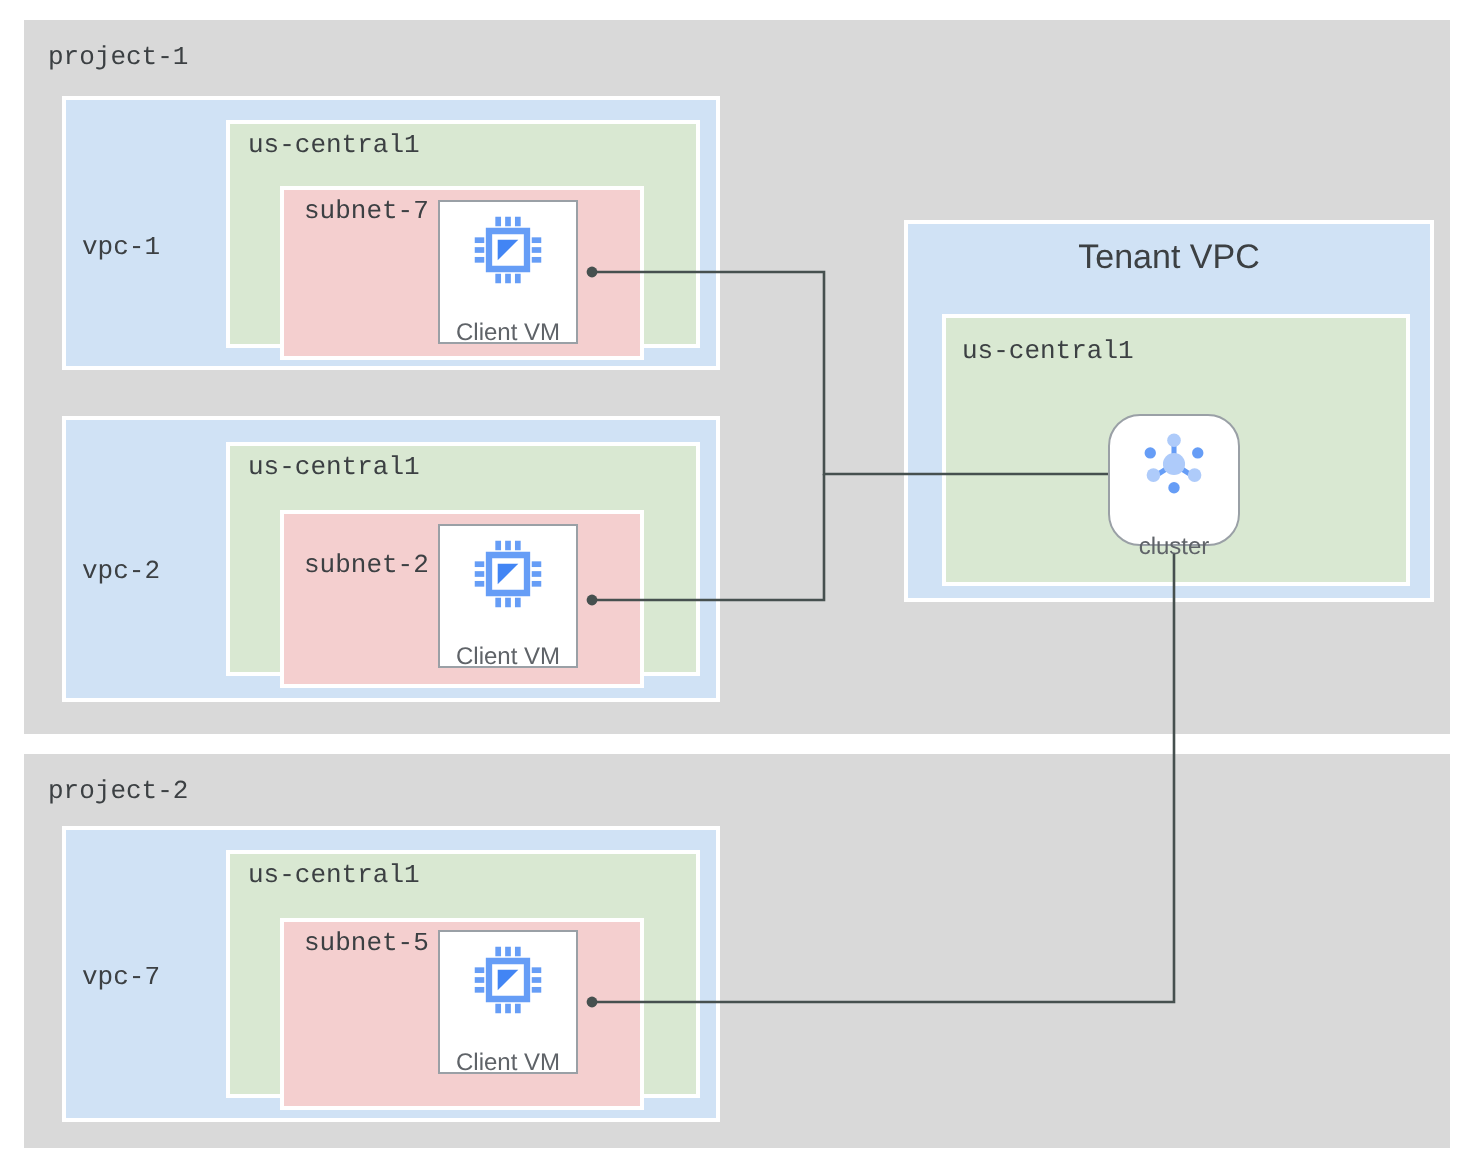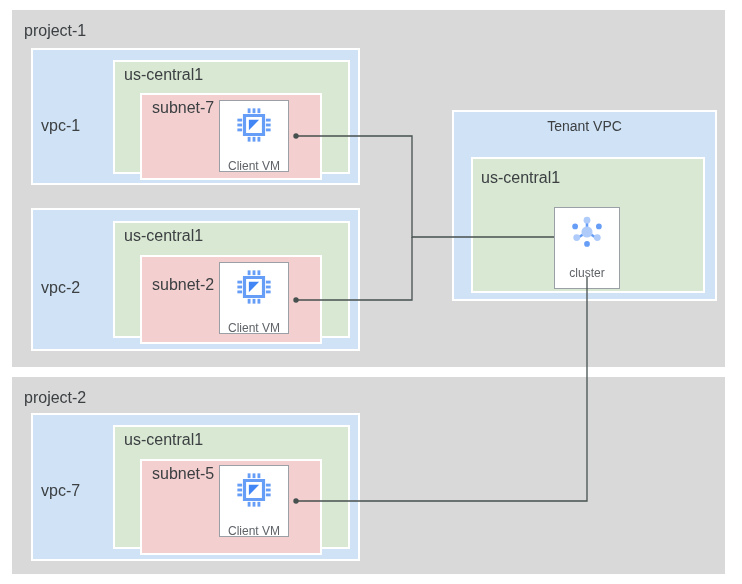--- a/index.html
+++ b/index.html
@@ -35,29 +35,30 @@
     border: 2px solid #ffffff;
   }
   .subnet-box {
     background: #f4cfcf;
     border: 2px solid #ffffff;
   }
 
   
   .label {
     position: absolute;
-    font-size: 16px;
+    font-size: 13px;
     color: #3c4043;
     white-space: nowrap;
     line-height: 1.35;
+    font-family: Liberation Mono, monospace;
   }
   .label-center {
     text-align: center;
     color: #3c4043;
-    font-size: 14px;
+    font-size: 17px;
     line-height: 1.4;
   }
 
   
   .node-card {
     position: absolute;
     box-sizing: border-box;
     background: #ffffff;
     border: 1px solid #9aa0a6;
     display: flex;
@@ -205,21 +206,21 @@
     </span>
     <span class="node-label">Client VM</span>
   </div>
 
   <div class="box vpc-box" style="left:452px; top:110px; width:265px; height:191px;"></div>
   <div class="label-center" style="position:absolute; left:452px; top:117px; width:265px;">Tenant VPC</div>
 
   <div class="box region-box" style="left:471px; top:157px; width:234px; height:136px;"></div>
   <div class="label" style="left:481px; top:167px;">us-central1</div>
 
-  <div class="node-card" style="left:554px; top:207px; width:66px; height:82px;">
+  <div class="node-card" style="left:554px; top:207px; width:66px; height:66px;border-radius:16px;">
     <span class="glyph">
       <svg viewBox="0 0 48 48" width="38" height="38" aria-hidden="true">
         <g stroke="#669df6" stroke-width="3.2" stroke-linecap="round">
           <line x1="24" y1="24" x2="24" y2="11"></line>
           <line x1="24" y1="24" x2="13" y2="31"></line>
           <line x1="24" y1="24" x2="35" y2="31"></line>
         </g>
         <circle cx="24" cy="24" r="7" fill="#aecbfa"></circle>
         <circle cx="24" cy="9" r="4.3" fill="#aecbfa"></circle>
         <circle cx="11" cy="31" r="4.3" fill="#aecbfa"></circle>

